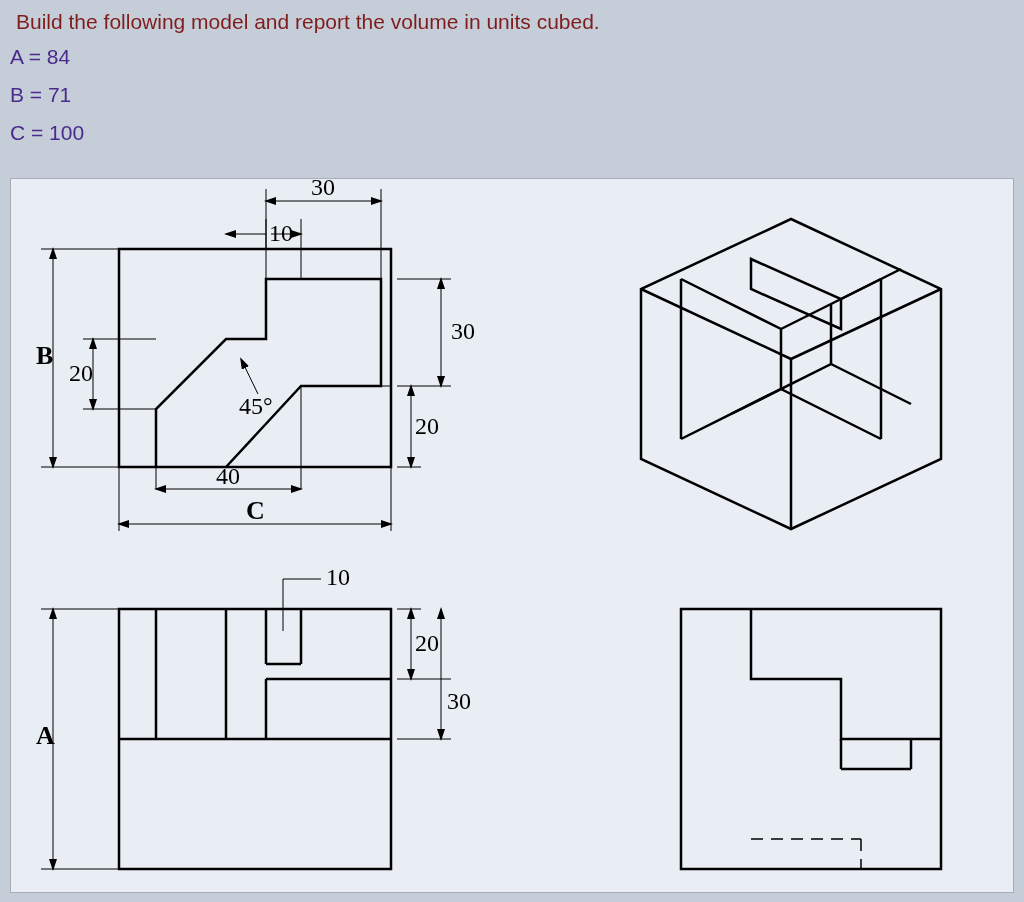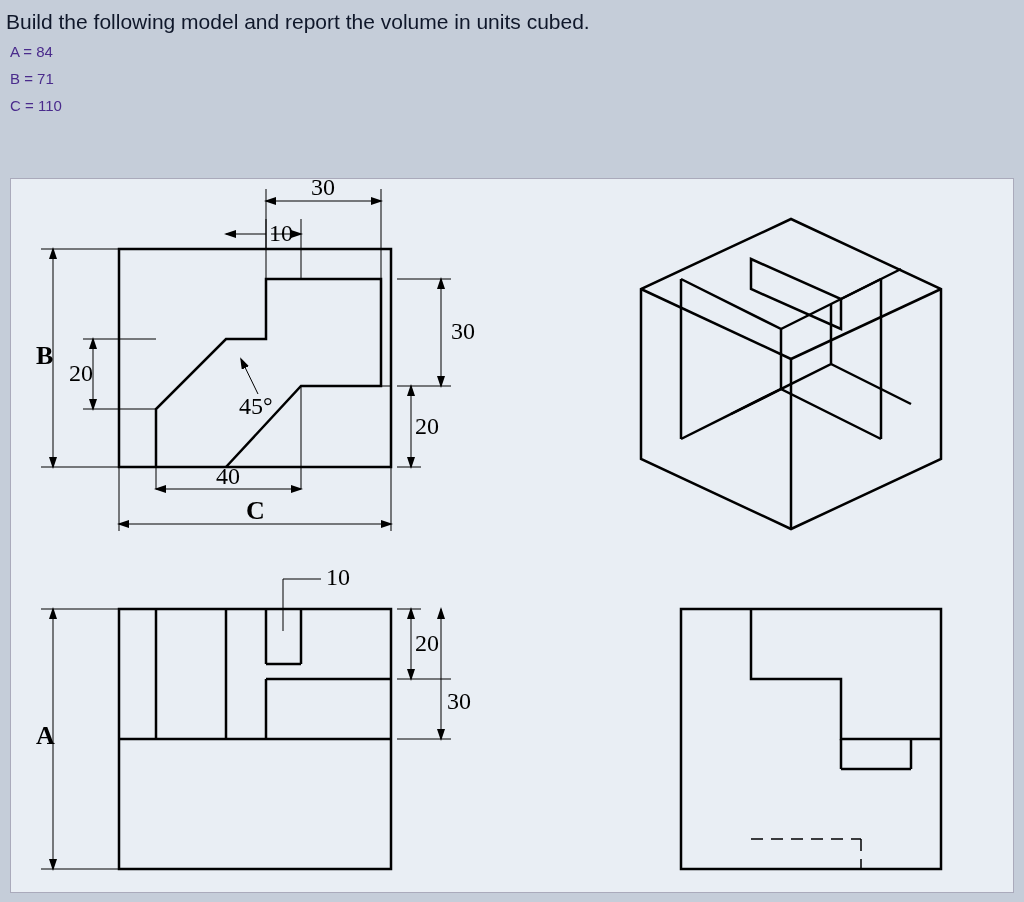--- a/index.html
+++ b/index.html
@@ -9,27 +9,27 @@
     width: 1024px;
     height: 902px;
     overflow: hidden;
   }
   .page {
     width: 1024px;
     height: 902px;
     position: relative;
   }
   .instruction {
-    color: #0f172a;
+    color: #7f1d1d;
     font-size: 21px;
-    padding: 10px 10px 4px 6px;
+    padding: 10px 10px 4px 16px;
   }
   .params {
     color: #4a2b8c;
-    font-size: 15px;
+    font-size: 21px;
     padding-left: 10px;
     line-height: 1.8;
   }
   .drawing-area {
     position: absolute;
     top: 178px;
     left: 10px;
     width: 1004px;
     height: 715px;
     background: #e9eef4;
@@ -44,21 +44,21 @@
   .arrow { fill: #000; stroke: none; }
 </style>
 </head>
 <body>
 
 <div class="page">
   <div class="instruction">Build the following model and report the volume in units cubed.</div>
   <div class="params">
     <div>A = 84</div>
     <div>B = 71</div>
-    <div>C = 110</div>
+    <div>C = 100</div>
   </div>
 
   <div class="drawing-area">
     <svg width="1004" height="715" viewBox="0 0 1004 715">
 
       <defs>
         <marker id="ah" markerWidth="12" markerHeight="8" refX="10" refY="4" orient="auto">
           <path d="M0,0 L12,4 L0,8 z" class="arrow"></path>
         </marker>
         <marker id="ahr" markerWidth="12" markerHeight="8" refX="2" refY="4" orient="auto">

